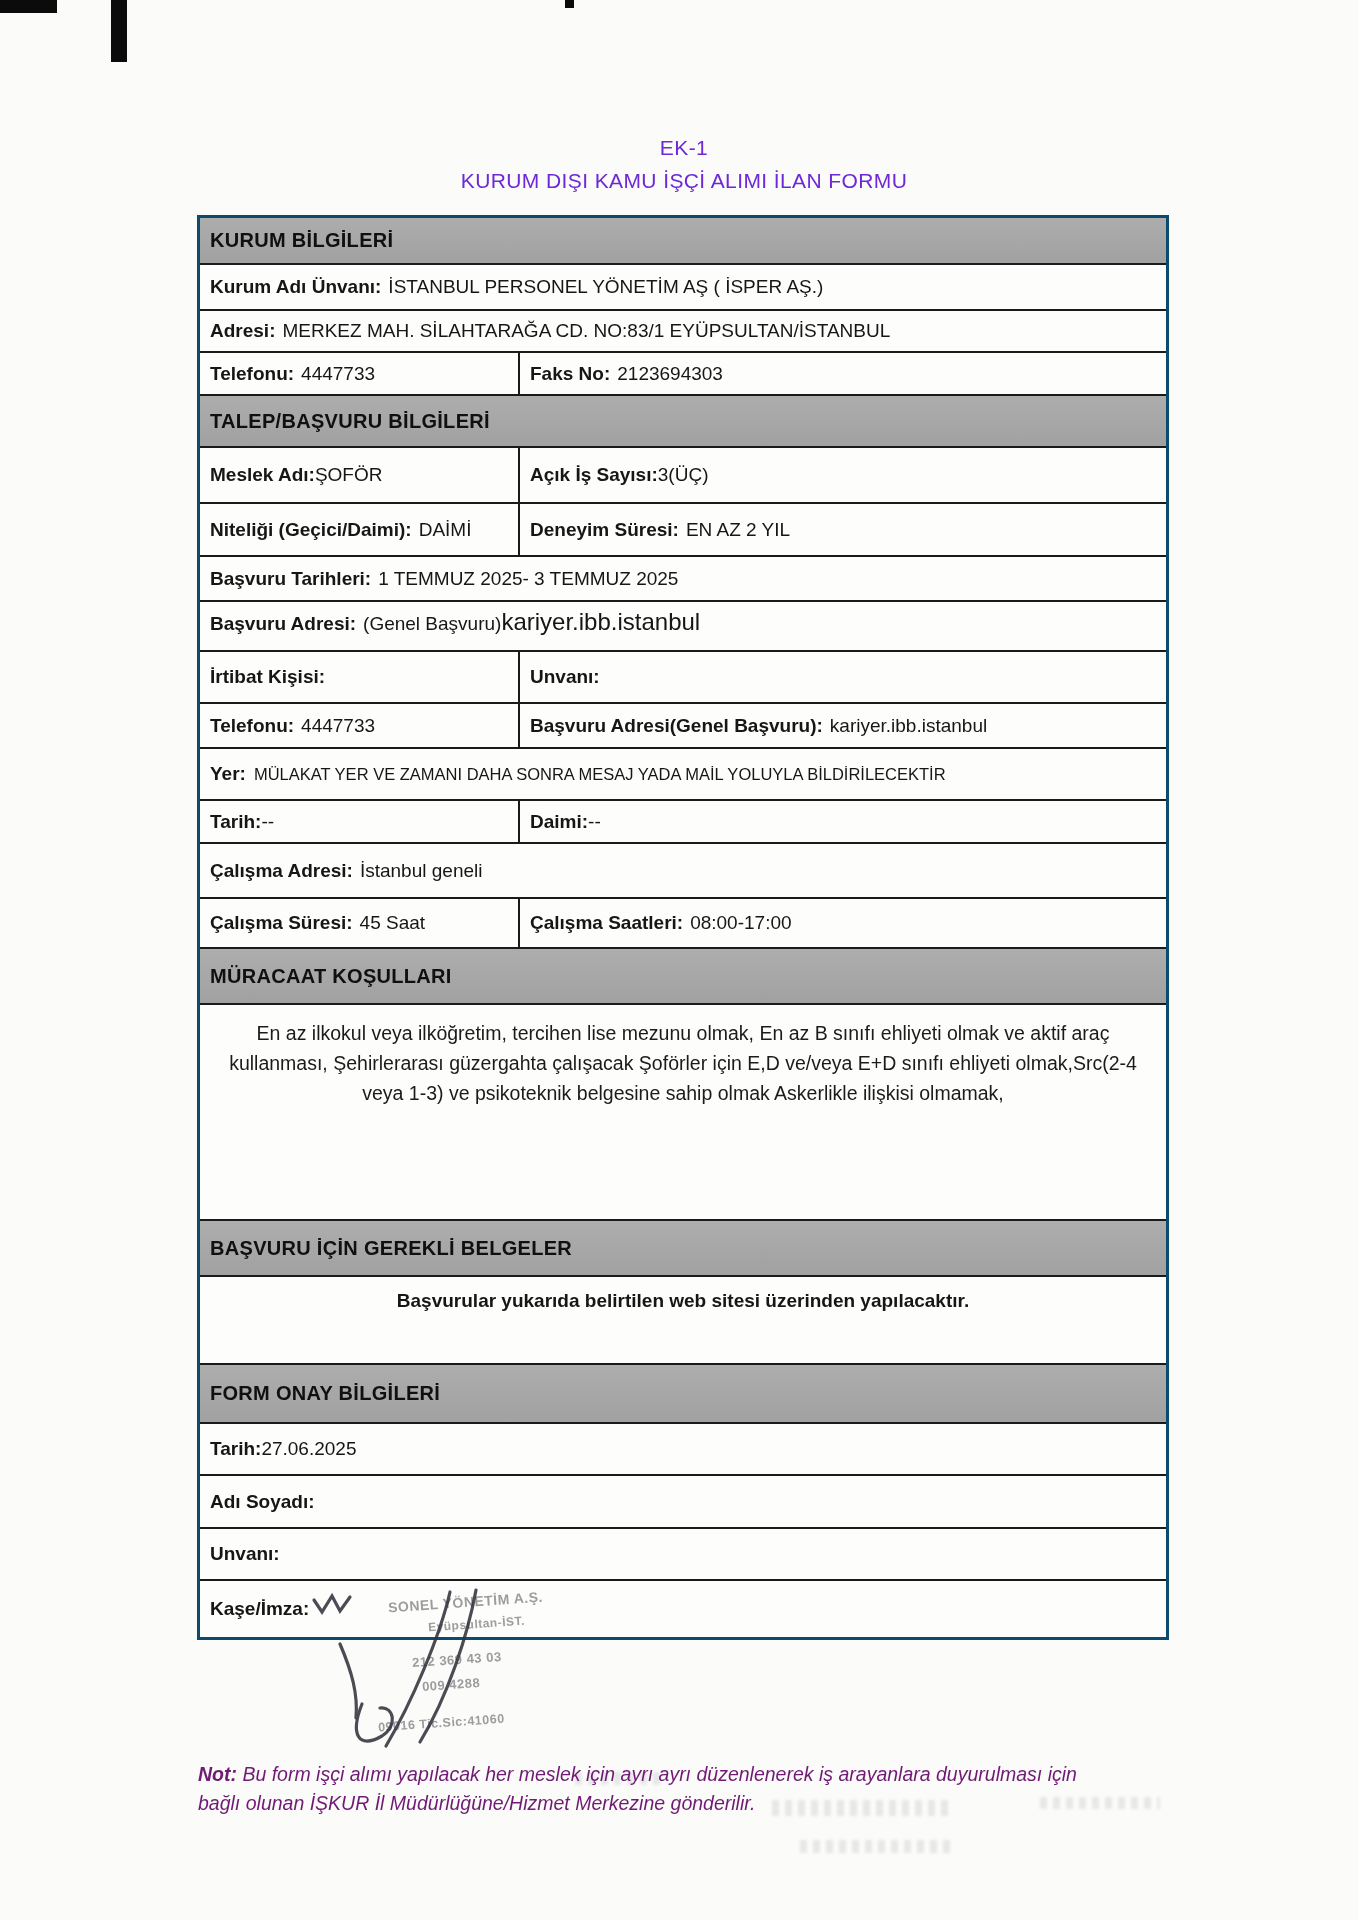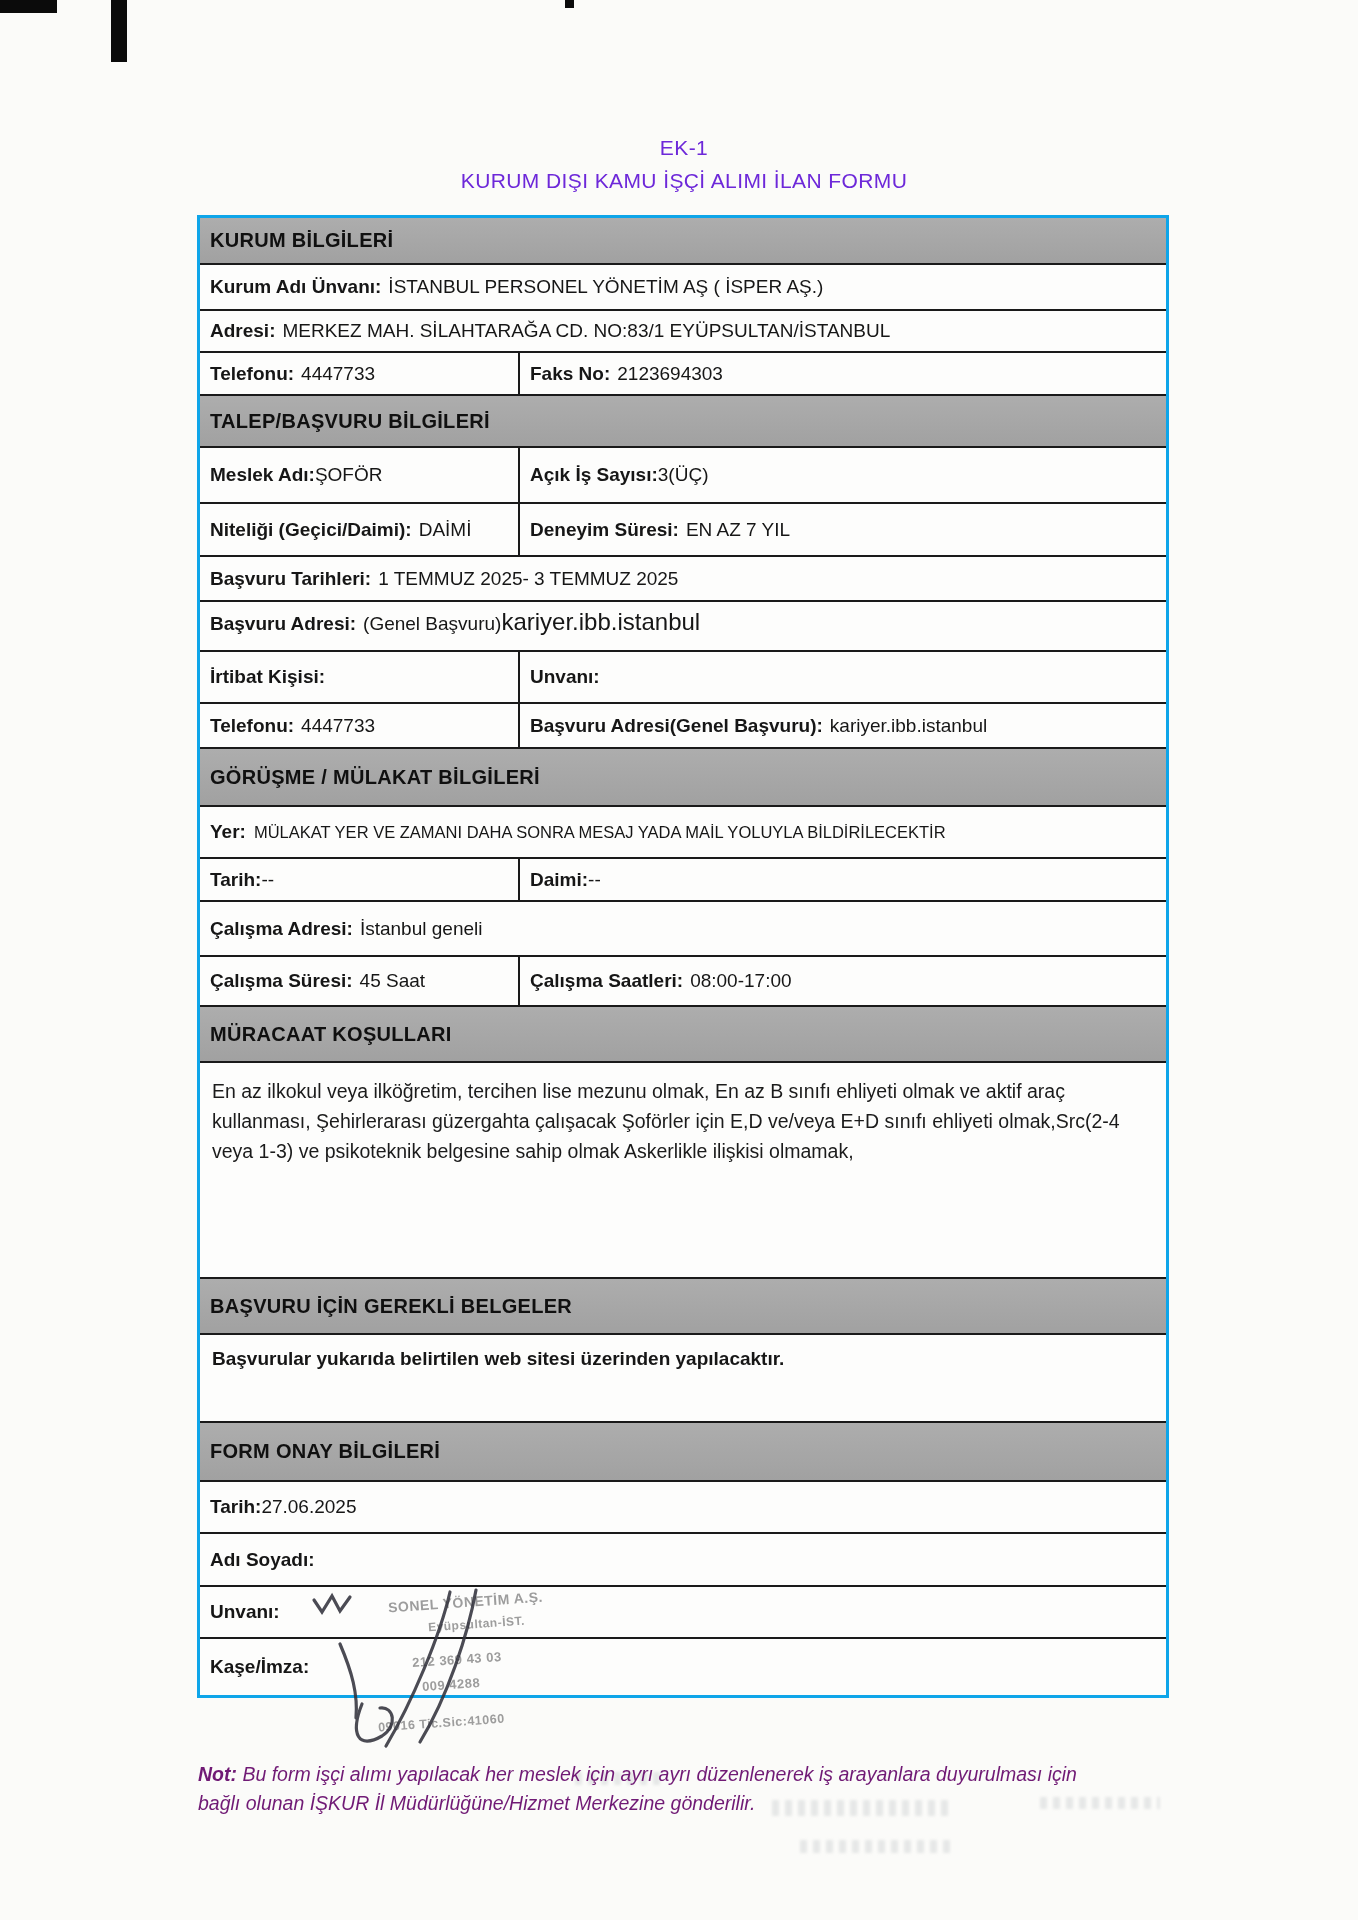--- a/index.html
+++ b/index.html
@@ -14,21 +14,21 @@
   }
   
   .titleblock {
     position: absolute; left: 198px; top: 136px; width: 972px;
     text-align: center; font-size: 21px; color: #6d28d9; letter-spacing: .4px;
   }
   .titleblock .ek { margin-bottom: 9px; }
   
   .formtable {
     position: absolute; left: 197px; top: 215px; width: 972px;
-    border: 3px solid #0ea5e9; background: #fdfdfc;
+    border: 3px solid #0c4a6e; background: #fdfdfc; text-align: center;
   }
   .row { display: flex; border-bottom: 2px solid #1a1a1a; }
   .row:last-child { border-bottom: none; }
   .cell {
     flex: 1; min-width: 0; padding: 6px 10px;
     display: flex; align-items: center;
   }
   .cell.left { flex: 0 0 320px; width: 320px; border-right: 2px solid #1a1a1a; }
   .cell.block { display: block; padding: 13px 12px; }
   .cell.baseline { align-items: baseline; }
@@ -142,21 +142,21 @@
       </div>
     </div>
 
     <div class="row" style="height:53px">
       <div class="cell left">
         <span class="lbl">Niteliği (Geçici/Daimi):</span>
         <span class="val gap">DAİMİ</span>
       </div>
       <div class="cell">
         <span class="lbl">Deneyim Süresi:</span>
-        <span class="val gap">EN AZ 7 YIL</span>
+        <span class="val gap">EN AZ 2 YIL</span>
       </div>
     </div>
 
     <div class="row" style="height:45px">
       <div class="cell">
         <span class="lbl">Başvuru Tarihleri:</span>
         <span class="val gap">1 TEMMUZ 2025- 3 TEMMUZ 2025</span>
       </div>
     </div>
 
@@ -181,23 +181,20 @@
       <div class="cell left">
         <span class="lbl">Telefonu:</span>
         <span class="val gap">4447733</span>
       </div>
       <div class="cell">
         <span class="lbl">Başvuru Adresi(Genel Başvuru):</span>
         <span class="val gap">kariyer.ibb.istanbul</span>
       </div>
     </div>
 
-    <div class="row sec" style="height:58px">
-      <div class="cell">GÖRÜŞME / MÜLAKAT BİLGİLERİ</div>
-    </div>
 
     <div class="row" style="height:52px">
       <div class="cell">
         <span class="lbl">Yer:</span>
         <span class="yerval">MÜLAKAT YER VE ZAMANI DAHA SONRA MESAJ YADA MAİL YOLUYLA BİLDİRİLECEKTİR</span>
       </div>
     </div>
 
     <div class="row" style="height:43px">
       <div class="cell left">

